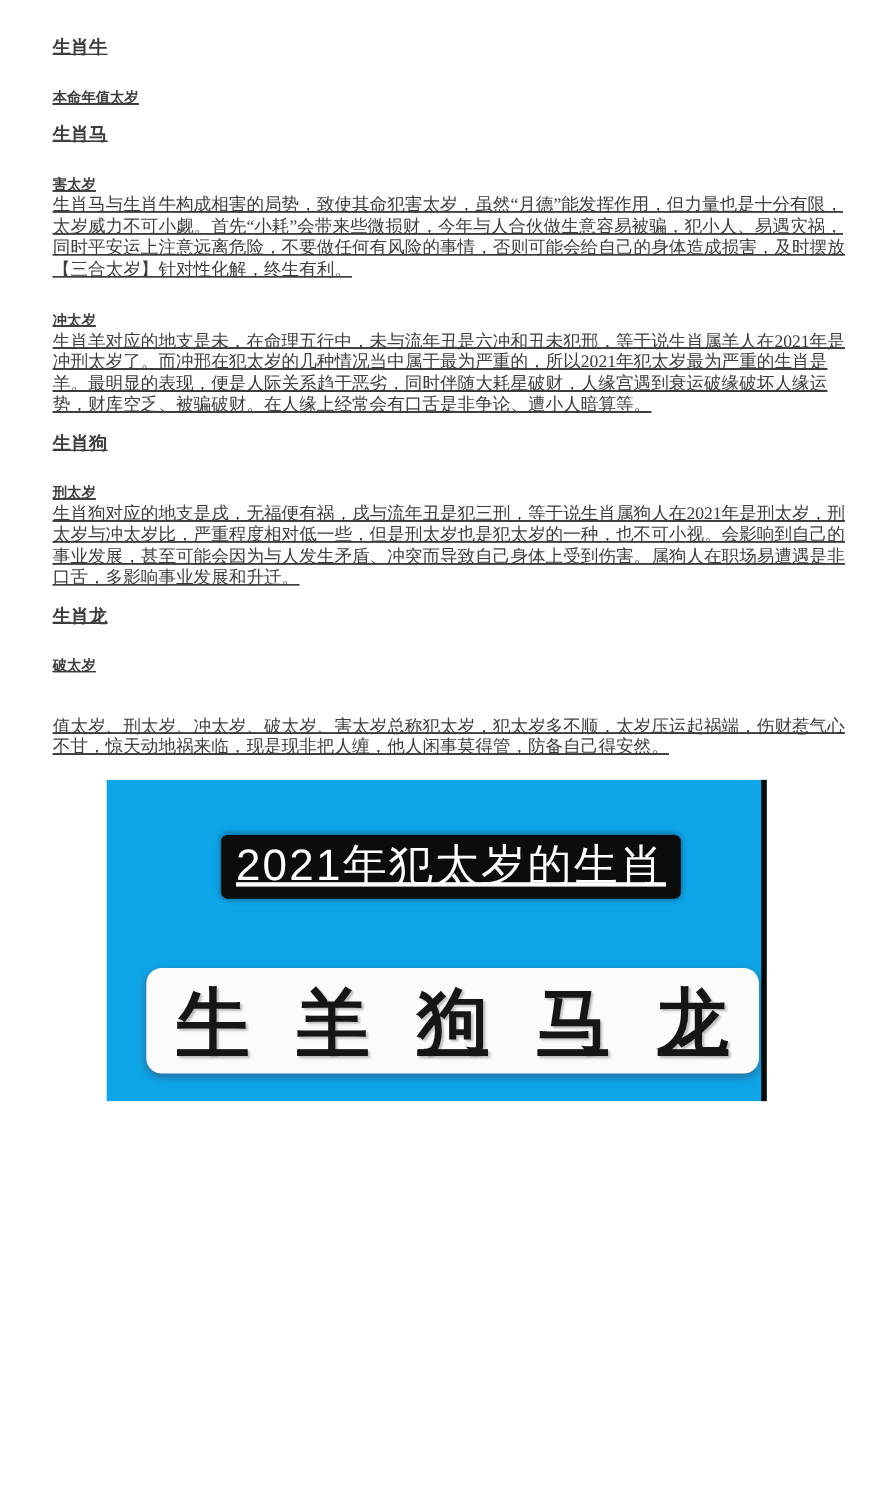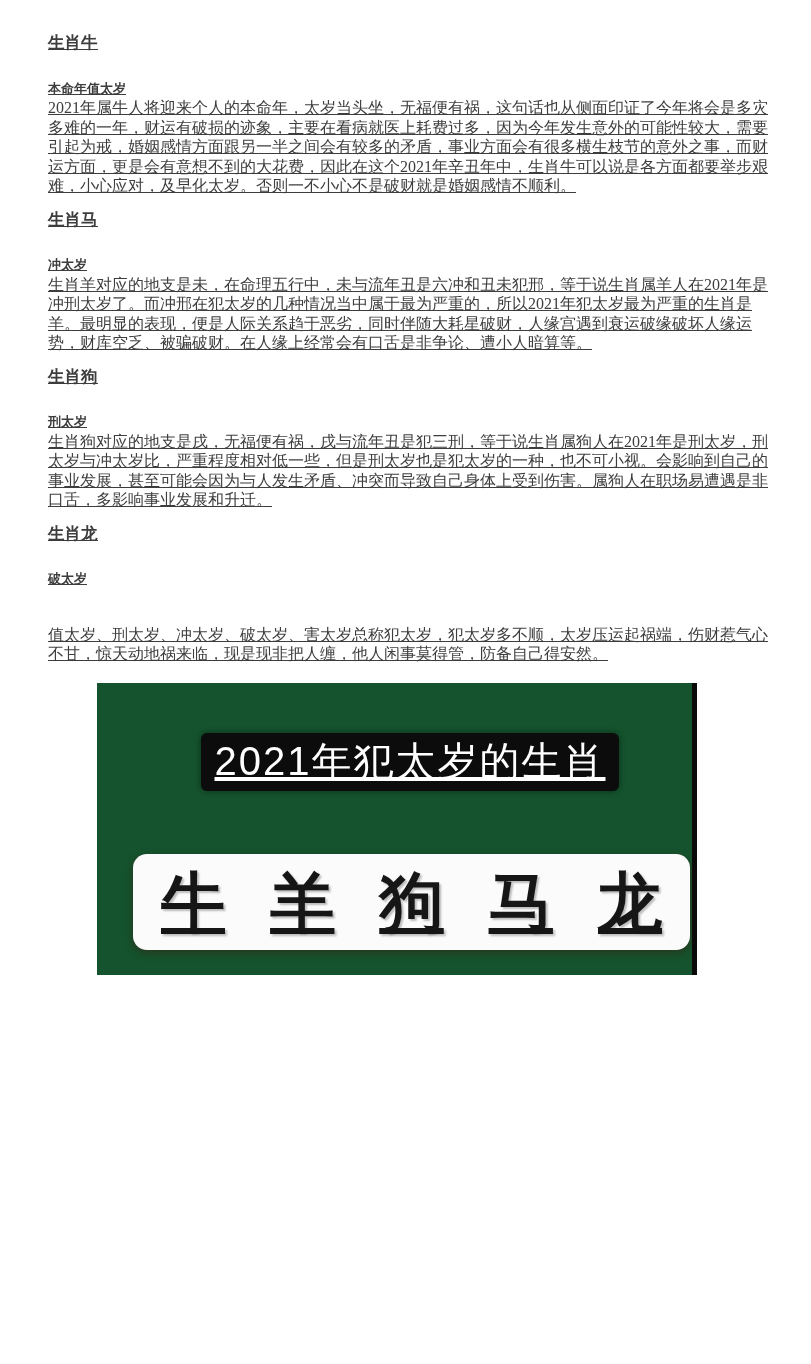--- a/index.html
+++ b/index.html
@@ -33,21 +33,21 @@
   }
   .summary-para {
     margin: 36px 0 0 0;
   }
   
   .banner {
     position: relative;
     margin: 19px 0 0 49px;
     width: 600px;
     height: 292px;
-    background: #14532d;
+    background: #0ea5e9;
     border-right: 5px solid #0a0a0a;
   }
   .banner-title-box {
     position: absolute;
     left: 104px;
     top: 50px;
     width: 418px;
     height: 58px;
     background: #0c0c0c;
     border-radius: 6px;
@@ -83,23 +83,24 @@
     text-shadow: 2px 2px 2px rgba(0,0,0,0.25);
     line-height: 1;
   }
 </style>
 </head>
 <body>
 
 <div class="doc">
 
   <p class="zodiac-heading first">生肖牛</p>
-  <p class="section-para"><strong class="section-subtitle">本命年值太岁</strong><span>2021年属牛人将迎来个人的本命年，太岁当头坐，无福便有祸，这句话也从侧面印证了今年将会是多灾多难的一年，财运有破损的迹象，主要在看病就医上耗费过多，因为今年发生意外的可能性较大，需要引起为戒，婚姻感情方面跟另一半之间会有较多的矛盾，事业方面会有很多横生枝节的意外之事，而财运方面，更是会有意想不到的大花费，因此在这个2021年辛丑年中，生肖牛可以说是各方面都要举步艰难，小心应对，及早化太岁。否则一不小心不是破财就是婚姻感情不顺利。</span></p>
+  <p class="section-para"><strong class="section-subtitle">本命年值太岁</strong></p>
 
   <p class="zodiac-heading">生肖马</p>
+  <p class="section-para"><strong class="section-subtitle">害太岁</strong><span>生肖马与生肖牛构成相害的局势，致使其命犯害太岁，虽然“月德”能发挥作用，但力量也是十分有限，太岁威力不可小觑。首先“小耗”会带来些微损财，今年与人合伙做生意容易被骗，犯小人、易遇灾祸，同时平安运上注意远离危险，不要做任何有风险的事情，否则可能会给自己的身体造成损害，及时摆放【三合太岁】针对性化解，终生有利。</span></p>
 
   <p class="section-para"><strong class="section-subtitle">冲太岁</strong><span>生肖羊对应的地支是未，在命理五行中，未与流年丑是六冲和丑未犯邢，等于说生肖属羊人在2021年是冲刑太岁了。而冲邢在犯太岁的几种情况当中属于最为严重的，所以2021年犯太岁最为严重的生肖是羊。最明显的表现，便是人际关系趋于恶劣，同时伴随大耗星破财，人缘宫遇到衰运破缘破坏人缘运势，财库空乏、被骗破财。在人缘上经常会有口舌是非争论、遭小人暗算等。</span></p>
 
   <p class="zodiac-heading">生肖狗</p>
   <p class="section-para"><strong class="section-subtitle">刑太岁</strong><span>生肖狗对应的地支是戌，无福便有祸，戌与流年丑是犯三刑，等于说生肖属狗人在2021年是刑太岁，刑太岁与冲太岁比，严重程度相对低一些，但是刑太岁也是犯太岁的一种，也不可小视。会影响到自己的事业发展，甚至可能会因为与人发生矛盾、冲突而导致自己身体上受到伤害。属狗人在职场易遭遇是非口舌，多影响事业发展和升迁。</span></p>
 
   <p class="zodiac-heading">生肖龙</p>
   <p class="section-para"><strong class="section-subtitle">破太岁</strong></p>
 
   <p class="summary-para">值太岁、刑太岁、冲太岁、破太岁、害太岁总称犯太岁，犯太岁多不顺，太岁压运起祸端，伤财惹气心不甘，惊天动地祸来临，现是现非把人缠，他人闲事莫得管，防备自己得安然。</p>

